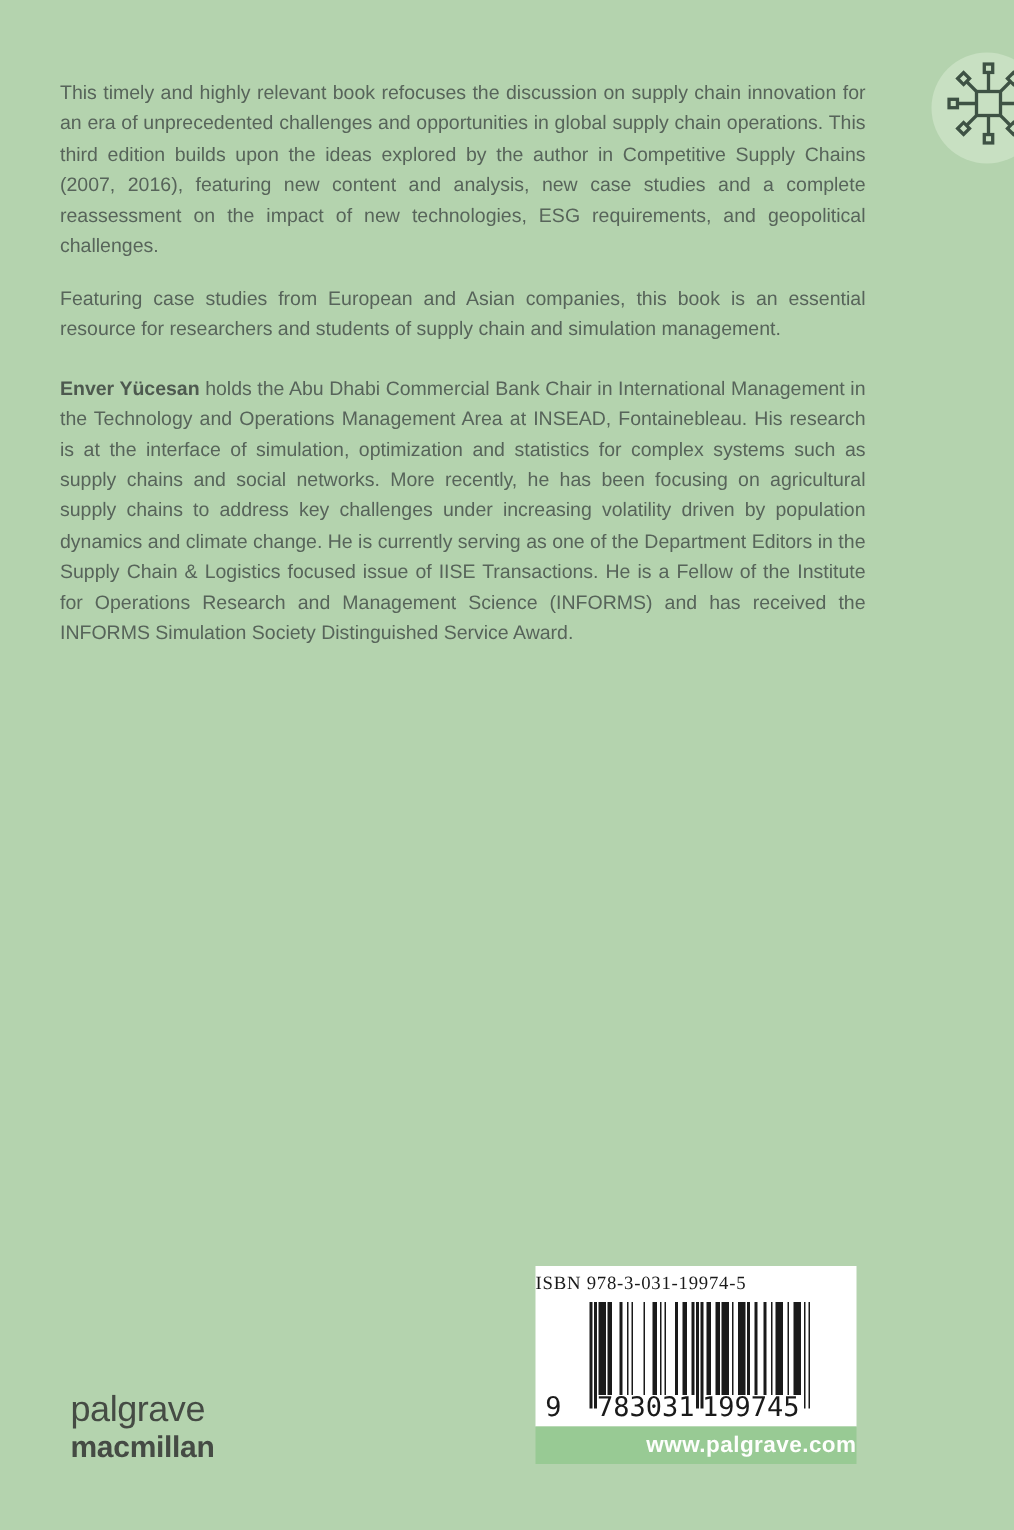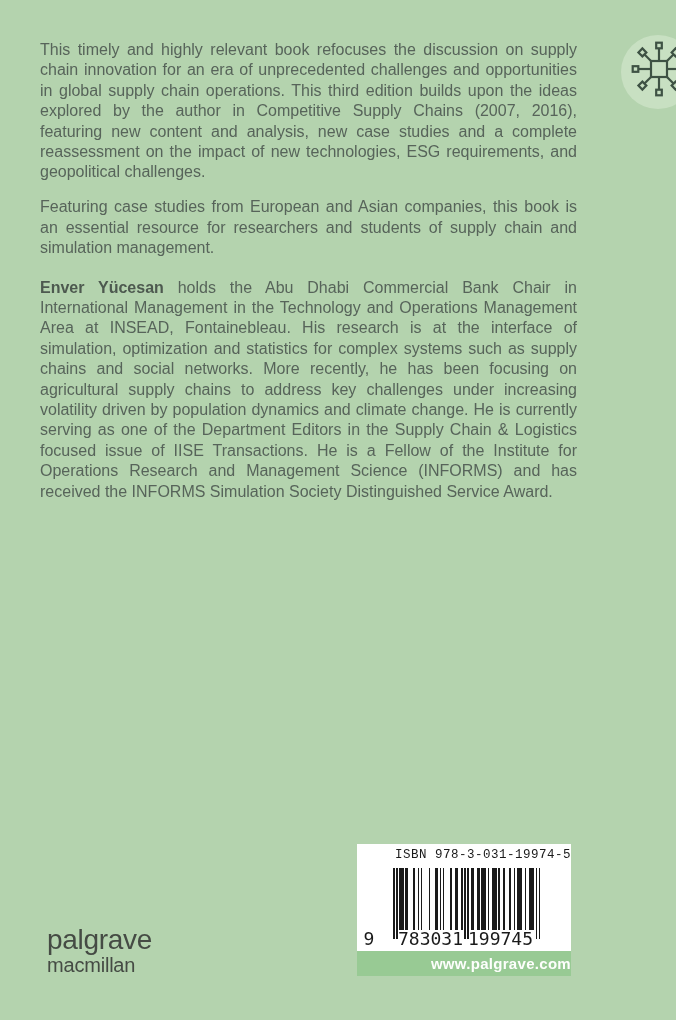--- a/index.html
+++ b/index.html
@@ -9,39 +9,39 @@
     background:#b4d3ae;
   }
   
   .corner-circle{
     position:absolute;left:621px;top:35px;width:74px;height:74px;
     border-radius:50%;background:#c8e0c2;
   }
   .network-icon{position:absolute;left:631px;top:41px;width:56px;height:56px;}
   
   .text-block{
-    position:absolute;left:40px;top:40px;width:537px;
-    color:#57645a;font-size:16px;line-height:20.4px;
+    position:absolute;left:40px;top:52px;width:537px;
+    color:#57645a;font-size:13px;line-height:20.4px;
     text-align:justify;text-align-last:left;
   }
   .text-block p{margin:0 0 14.5px 0;}
   .text-block p.bio{margin-bottom:0;margin-top:19px;}
   .author-name{font-weight:bold;color:#4d594f;}
   
   .logo{position:absolute;left:47px;top:925px;color:#454b44;}
-  .logo-line1{font-size:28px;line-height:29px;letter-spacing:-0.3px;}
-  .logo-line2{font-size:20px;line-height:22px;letter-spacing:-0.2px;}
+  .logo-line1{font-size:24px;line-height:29px;letter-spacing:-0.3px;}
+  .logo-line2{font-size:20px;line-height:22px;letter-spacing:-0.2px;font-weight:bold;}
   
   .barcode-box{
     position:absolute;left:357px;top:844px;width:214px;height:107px;
     background:#ffffff;
   }
   .isbn-label{
-    position:absolute;left:0;top:4px;width:100%;text-align:right;
-    font-family:Liberation Mono, monospace;font-size:12.5px;
+    position:absolute;left:0;top:4px;width:100%;text-align:left;
+    font-family:Liberation Serif, serif;font-size:12.5px;
     letter-spacing:0.5px;color:#1a1a1a;white-space:nowrap;
   }
   .bars{position:absolute;left:36px;top:24px;width:150px;height:72px;}
   .bar{position:absolute;top:0;background:#1a1a1a;}
   .digits-row{position:absolute;left:0;top:84px;width:100%;height:20px;
     font-family:"DejaVu Sans Mono",monospace;font-size:18px;color:#1a1a1a;}
   .digit-nine{position:absolute;left:4px;top:0;width:16px;text-align:center;}
   .digit-g1{position:absolute;left:41px;top:0;width:65px;text-align:right;}
   .digit-g2{position:absolute;left:111px;top:0;width:65px;text-align:right;}
   .website-strip{

